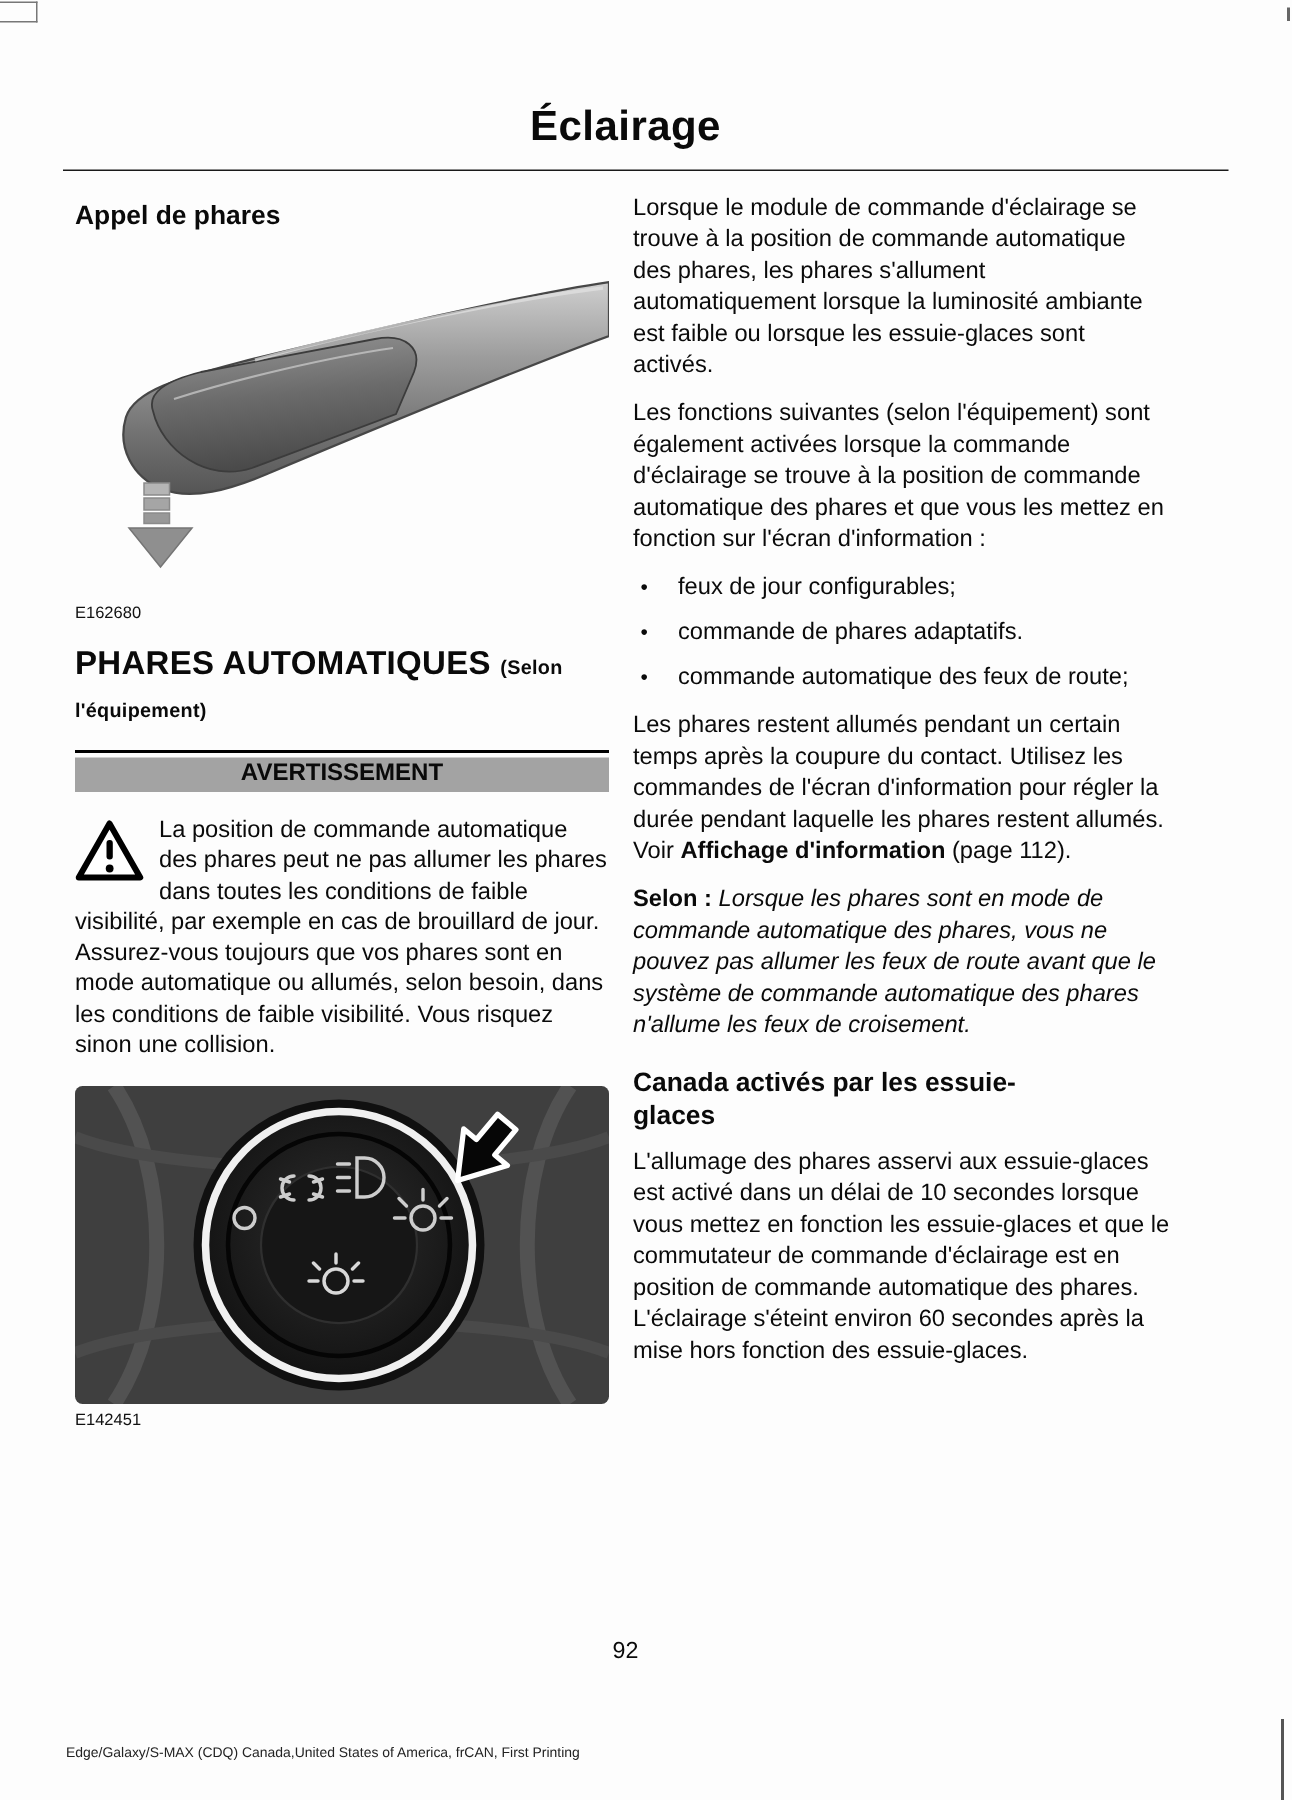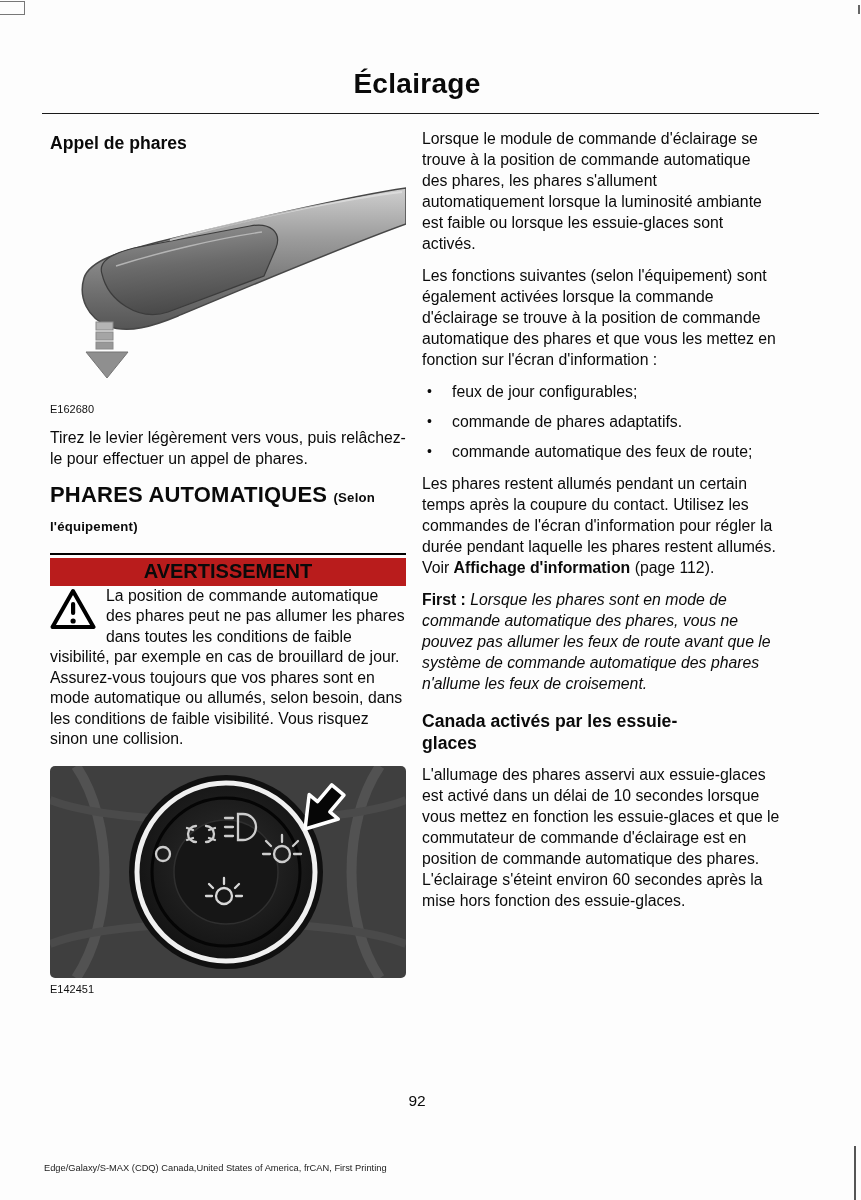--- a/index.html
+++ b/index.html
@@ -31,22 +31,22 @@
   .big-h{font-size:22px;line-height:1.34;font-weight:700;margin:10px 0 14px;letter-spacing:.2px;}
   .big-h-qual{font-size:13.2px;font-weight:700;}
 
   .figure{margin:6px 0 12px;}
   .fig2{margin-top:16px;}
   .fig-svg{display:block;}
   .fig-code{font-size:11px;margin-top:5px;color:#111;}
 
   .warnbox{margin-top:4px;}
   .warn-topline{border-top:2.5px solid #000;margin-bottom:3px;}
-  .warn-title{background:#b91c1c;font-weight:700;font-size:20px;text-align:center;padding:2px 0 3px;}
-  .warn-body{padding-top:0;font-size:15.8px;line-height:20.5px;}
+  .warn-title{background:#a3a3a3;font-weight:700;font-size:16px;text-align:center;padding:2px 0 3px;}
+  .warn-body{padding-top:16px;font-size:15.8px;line-height:20.5px;}
   .warn-icon{float:left;width:46px;height:44px;margin:2px 10px 2px 0;}
 
   .bullets{list-style:none;margin:0 0 11px;padding:0;}
   .bullets li{position:relative;padding-left:30px;margin:0 0 9px;font-size:15.8px;line-height:21px;}
   .bullets li::before{content:"\2022";position:absolute;left:5px;top:0;font-size:14px;}
 
   .bold{font-weight:700;}
   .note .note-label{font-weight:700;}
   .note .note-body{font-style:italic;}
 
@@ -91,21 +91,20 @@
         <g>
           <rect x="46" y="156" width="17" height="8" fill="#b5b5b5" stroke="#8a8a8a" stroke-width="1"></rect>
           <rect x="46" y="166" width="17" height="8" fill="#a5a5a5" stroke="#8a8a8a" stroke-width="1"></rect>
           <rect x="46" y="176" width="17" height="7" fill="#989898" stroke="#8a8a8a" stroke-width="1"></rect>
           <polygon points="36,186 78,186 57,212" fill="#8f8f8f" stroke="#757575" stroke-width="1"></polygon>
         </g>
       </svg>
       <figcaption class="fig-code">E162680</figcaption>
     </figure>
 
-    <p class="body-p">Tirez le levier légèrement vers vous, puis relâchez-le pour effectuer un appel de phares.</p>
 
     <h2 class="big-h">
       <span>PHARES AUTOMATIQUES</span>
       <span class="big-h-qual">(Selon l'équipement)</span>
     </h2>
 
     <div class="warnbox">
       <div class="warn-topline"></div>
       <div class="warn-title">AVERTISSEMENT</div>
       <div class="warn-body">
@@ -174,21 +173,21 @@
     <p class="body-p">Les fonctions suivantes (selon l'équipement) sont également activées lorsque la commande d'éclairage se trouve à la position de commande automatique des phares et que vous les mettez en fonction sur l'écran d'information :</p>
 
     <ul class="bullets">
       <li>feux de jour configurables;</li>
       <li>commande de phares adaptatifs.</li>
       <li>commande automatique des feux de route;</li>
     </ul>
 
     <p class="body-p"><span>Les phares restent allumés pendant un certain temps après la coupure du contact. Utilisez les commandes de l'écran d'information pour régler la durée pendant laquelle les phares restent allumés.  Voir </span><span class="bold">Affichage d'information</span><span> (page 112).</span></p>
 
-    <p class="body-p note"><span class="note-label">First :</span><span class="note-body"> Lorsque les phares sont en mode de commande automatique des phares, vous ne pouvez pas allumer les feux de route avant que le système de commande automatique des phares n'allume les feux de croisement.</span></p>
+    <p class="body-p note"><span class="note-label">Selon :</span><span class="note-body"> Lorsque les phares sont en mode de commande automatique des phares, vous ne pouvez pas allumer les feux de route avant que le système de commande automatique des phares n'allume les feux de croisement.</span></p>
 
     <h2 class="sec-h wiper-h">Canada activés par les essuie-glaces</h2>
 
     <p class="body-p">L'allumage des phares asservi aux essuie-glaces est activé dans un délai de 10 secondes lorsque vous mettez en fonction les essuie-glaces et que le commutateur de commande d'éclairage est en position de commande automatique des phares. L'éclairage s'éteint environ 60 secondes après la mise hors fonction des essuie-glaces.</p>
 
   </div>
 
   <div class="page-number">92</div>
   <div class="footer-line">Edge/Galaxy/S-MAX (CDQ) Canada,United States of America, frCAN, First Printing</div>
 

